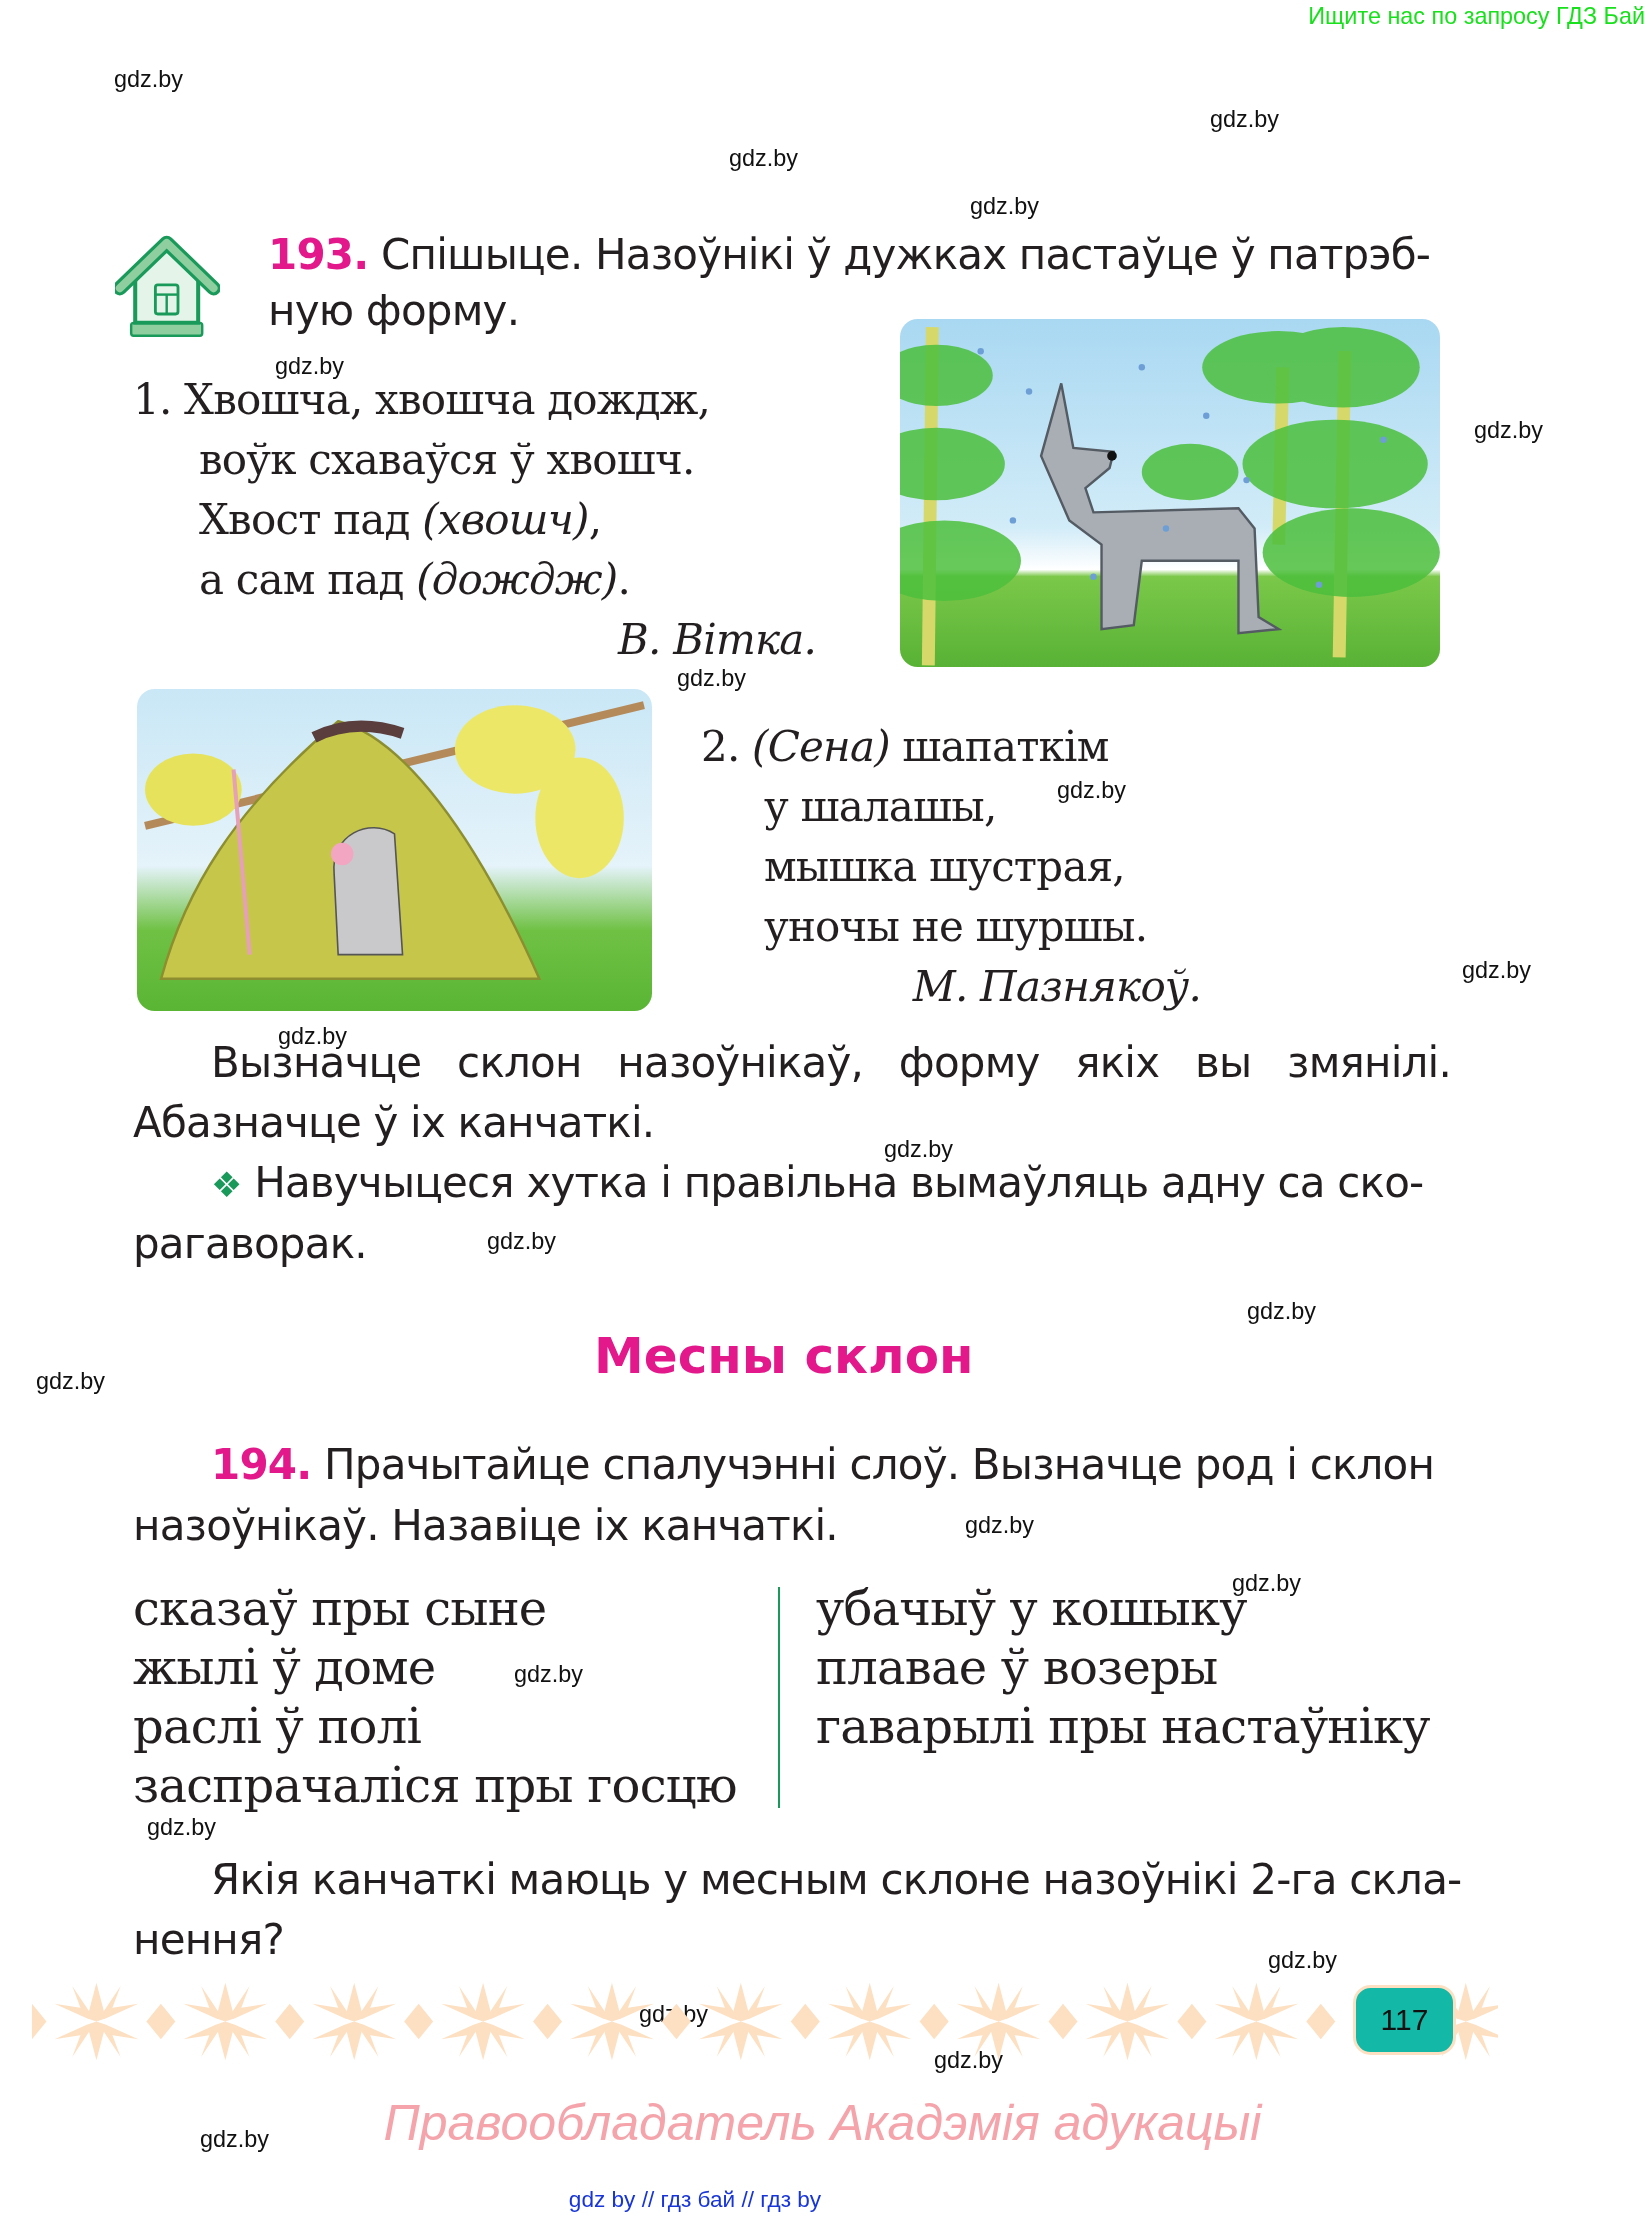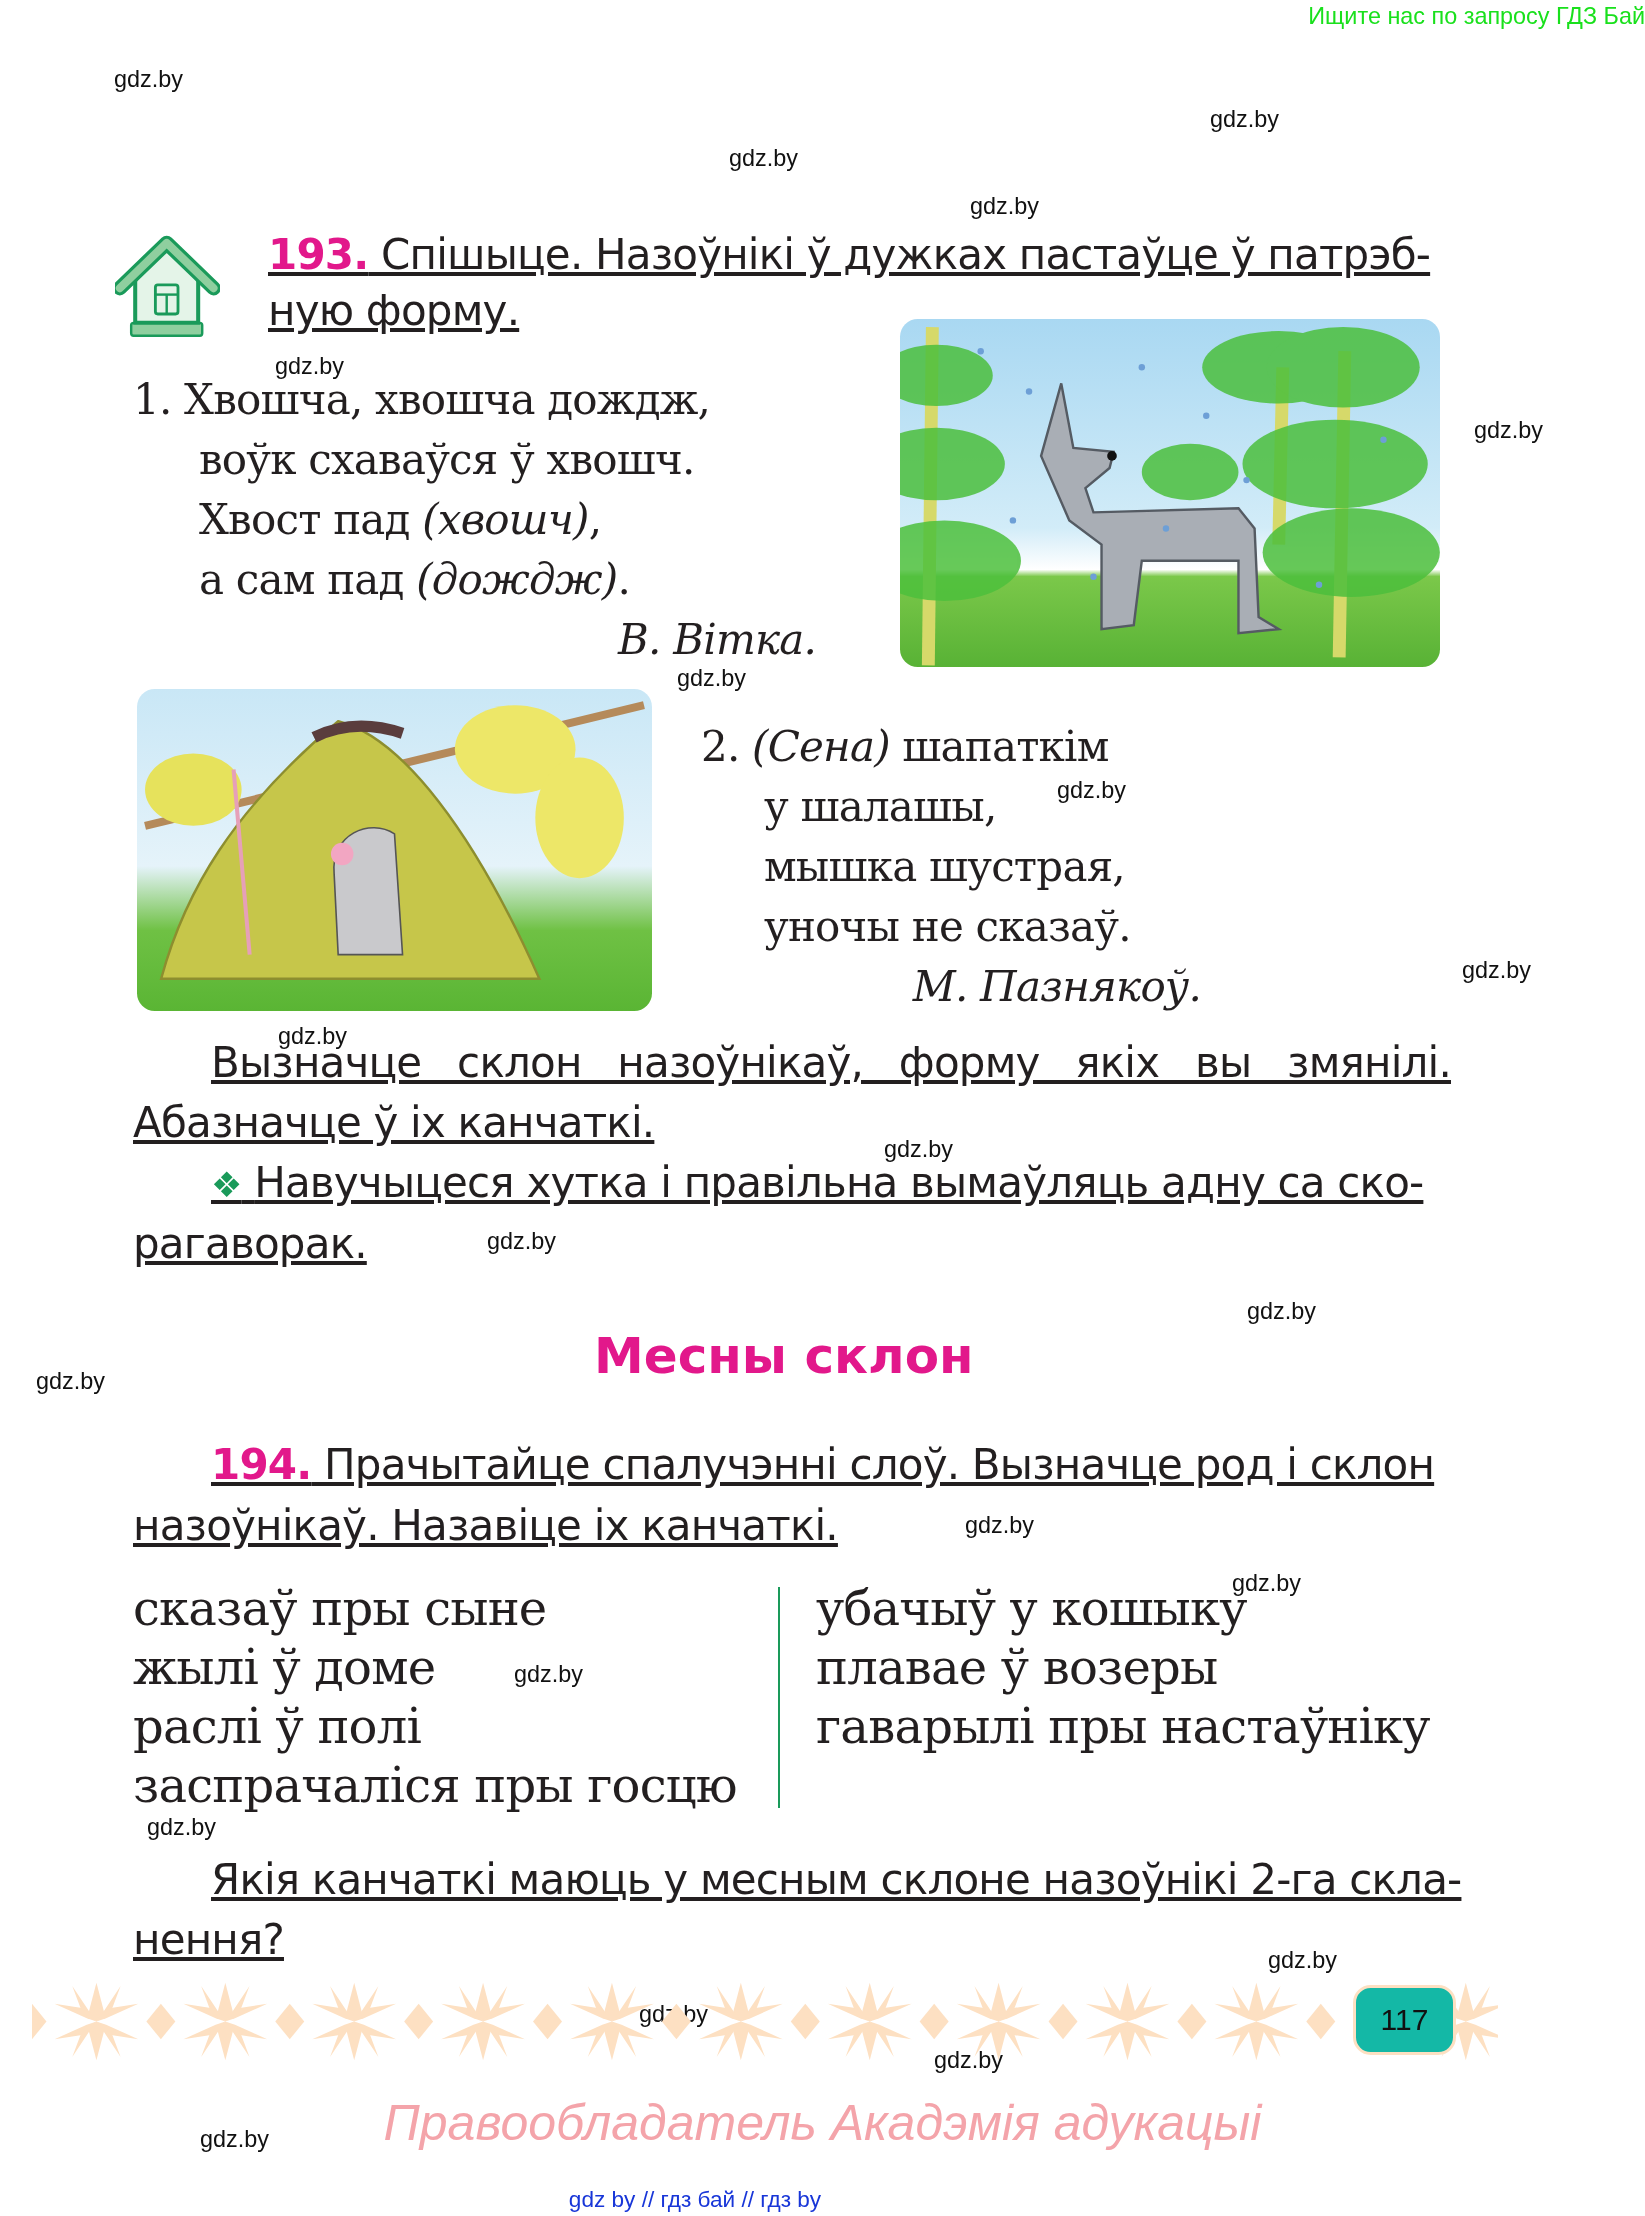--- a/index.html
+++ b/index.html
@@ -1,20 +1,20 @@
 <!DOCTYPE html>
 <html style="font-size:13px"><head>
 <meta charset="utf-8">
 <style>
   html, body { margin:0; padding:0; background:#ffffff; }
   body { width:1645px; height:2216px; position:relative; overflow:hidden; font-family:"DejaVu Sans", sans-serif; color:#231f20; }
   .abs { position:absolute; }
   .top-banner { left:0; width:1645px; top:3.2px; text-align:right; font-family:"Liberation Sans", sans-serif; font-size:23.4px; color:#19e01c; }
   .wm { font-family:"Liberation Sans", sans-serif; font-size:23.4px; color:#111; }
-  .sans { font-family:"DejaVu Sans", sans-serif; letter-spacing:-0.8px;text-decoration:underline; }
+  .sans { font-family:"DejaVu Sans", sans-serif; letter-spacing:-0.8px; }
   .task-num { color:#e2188b; font-weight:bold; }
   .ex-head { font-size:42px; line-height:56px; }
   .poem { font-family:"DejaVu Serif", serif; font-size:42px; line-height:60px; letter-spacing:-0.8px; }
   .poem i { font-style:italic; }
   .author { font-style:italic; }
   .body-text { font-size:42px; line-height:60px; }
   .section-title { font-family:"DejaVu Sans", sans-serif; font-weight:bold; font-size:50px; color:#e2188b; }
   .col { font-family:"DejaVu Serif", serif; font-size:48px; line-height:59px; letter-spacing:-0.8px; }
   .divider { background:#1a9a5a; width:2.4px; }
   .ornament-row { left:32px; top:1981px; width:1466px; height:81px; }
@@ -123,21 +123,21 @@
     <path d="M245 230 C240 180 290 160 320 180 L330 330 L250 330 Z" fill="#c9c9cc" stroke="#555" stroke-width="2"></path>
     <circle cx="255" cy="205" r="14" fill="#f2a6c2"></circle>
     <line x1="120" y1="100" x2="140" y2="330" stroke="#e6a0b8" stroke-width="5"></line>
   </svg>
 </div>
 
 <div class="abs poem" style="left:701px;top:717px;width:548px">
   <div><span>2.</span> <i>(Сена)</i><span> шапаткім</span></div>
   <div style="padding-left:63px">у шалашы,</div>
   <div style="padding-left:63px">мышка шустрая,</div>
-  <div style="padding-left:63px">уночы не сказаў.</div>
+  <div style="padding-left:63px">уночы не шуршы.</div>
   <div style="text-align:right;padding-right:48px" class="author">М. Пазнякоў.</div>
 </div>
 
 <div class="abs sans body-text" style="left:211px;top:1033px;width:1240px;text-align:justify;text-align-last:justify">Вызначце склон назоўнікаў, форму якіх вы змянілі.</div>
 <div class="abs sans body-text" style="left:133px;top:1093px">Абазначце ў іх канчаткі.</div>
 <div class="abs sans body-text" style="left:211px;top:1153px;width:1240px">
   <span style="color:#1a9a5a;font-size:35px">❖</span>
   <span>Навучыцеся хутка і правільна вымаўляць адну са ско-</span>
 </div>
 <div class="abs sans body-text" style="left:133px;top:1214px">рагаворак.</div>

